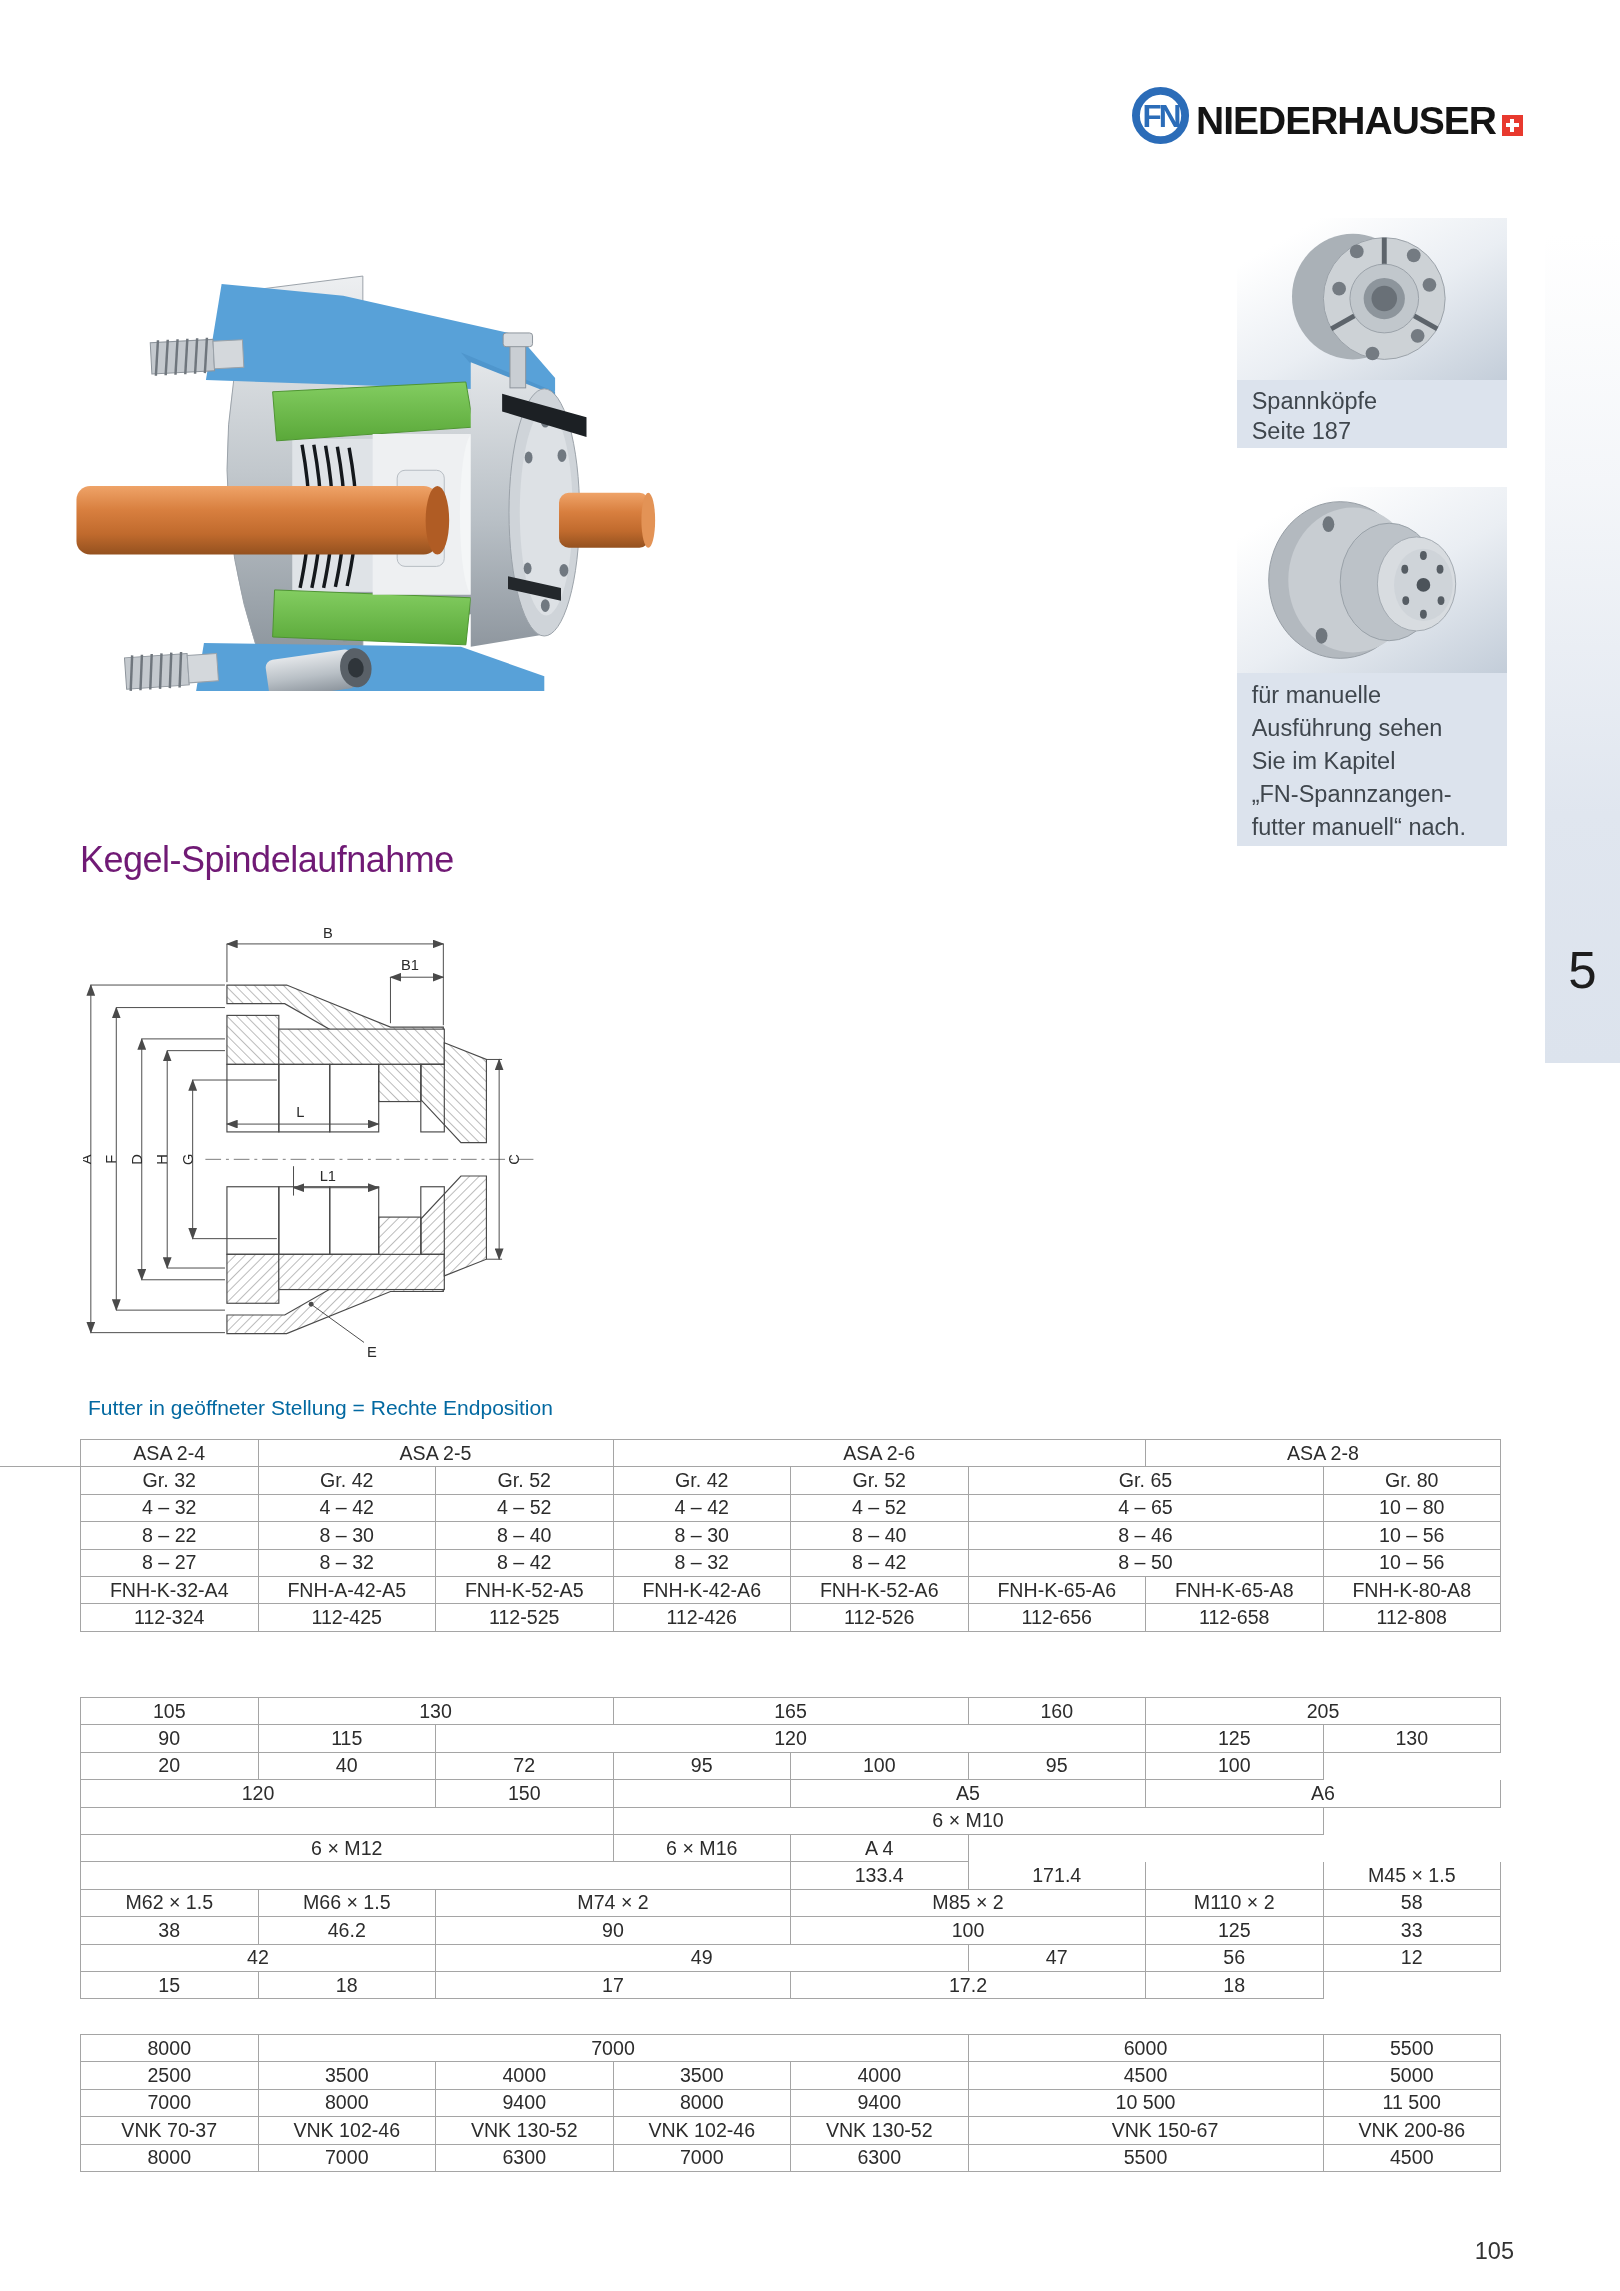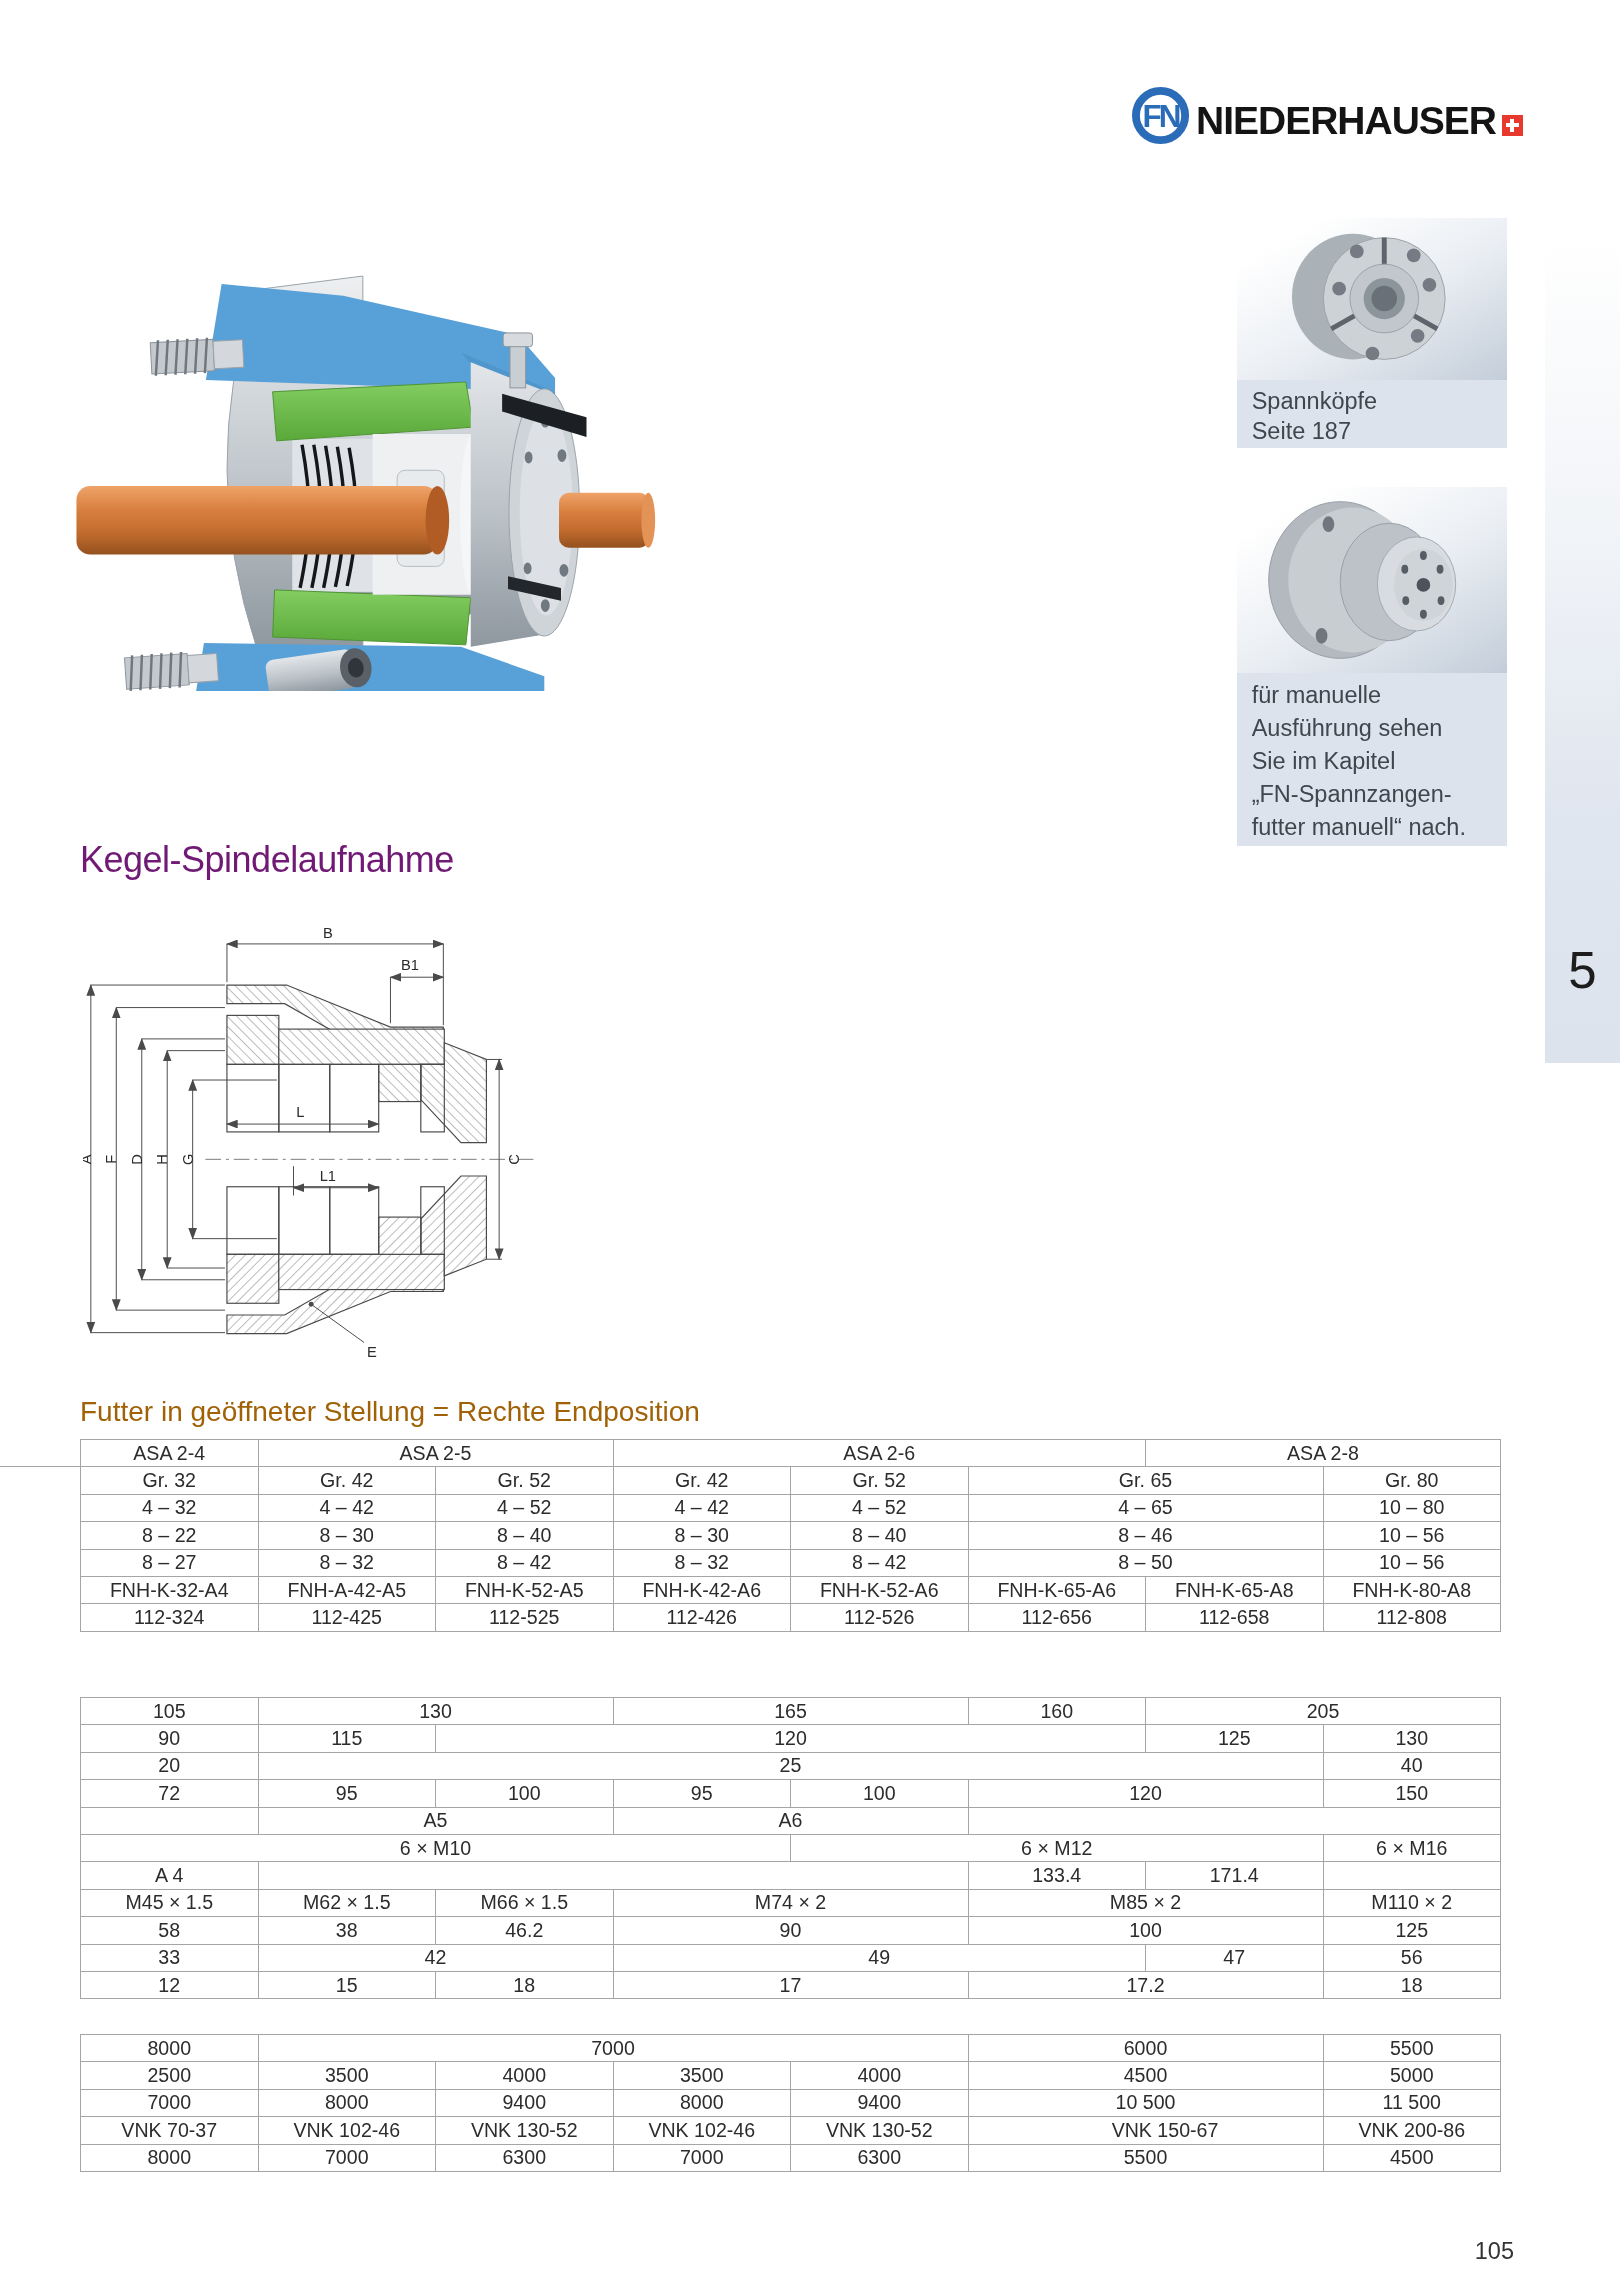--- a/index.html
+++ b/index.html
@@ -35,21 +35,21 @@
     left:1545px; top:235px; width:75px; height:828px;
     background:linear-gradient(180deg, rgba(223,229,238,0) 0%, rgba(223,229,238,0.35) 30%, #e0e6ef 70%, #dce3ed 100%);
   }
   .chapter-num {
     left:1545px; top:941px; width:75px; text-align:center;
     font-size:51px; font-weight:400; color:#1d1d1d;
   }
 
   
   .page-title { left:80px; top:839px; font-size:36px; font-weight:400; color:#701a75; letter-spacing:-0.5px; }
-  .drawing-caption { left:80px; top:1396px; font-size:28px; color:#a16207; }
+  .drawing-caption { left:88px; top:1396px; font-size:21px; color:#0369a1; }
   .page-number { left:1416px; top:2238px; width:98px; text-align:right; font-size:23.5px; color:#333; }
 
   
   .tblock {
     position:absolute; left:80px; width:1420px;
     display:grid; grid-template-columns:repeat(8,1fr); grid-auto-rows:27.4px;
     border-top:1px solid #a5a5a5; border-left:1px solid #a5a5a5;
     font-size:19.6px; color:#2c2c2c; background:#fff;
   }
   .tblock-1 { top:1439px; }
@@ -375,21 +375,20 @@
     <div class="tcell" style="grid-column: span 2;">130</div>
     <div class="tcell" style="grid-column: span 2;">165</div>
     <div class="tcell">160</div>
     <div class="tcell" style="grid-column: span 2;">205</div>
     <div class="tcell">90</div>
     <div class="tcell">115</div>
     <div class="tcell" style="grid-column: span 4;">120</div>
     <div class="tcell">125</div>
     <div class="tcell">130</div>
     <div class="tcell">20</div>
-    <div class="tcell" style="grid-column: span 6;">25</div>
     <div class="tcell">40</div>
     <div class="tcell">72</div>
     <div class="tcell">95</div>
     <div class="tcell">100</div>
     <div class="tcell">95</div>
     <div class="tcell">100</div>
     <div class="tcell" style="grid-column: span 2;">120</div>
     <div class="tcell">150</div>
     <div class="tcell"></div>
     <div class="tcell" style="grid-column: span 2;">A5</div>

